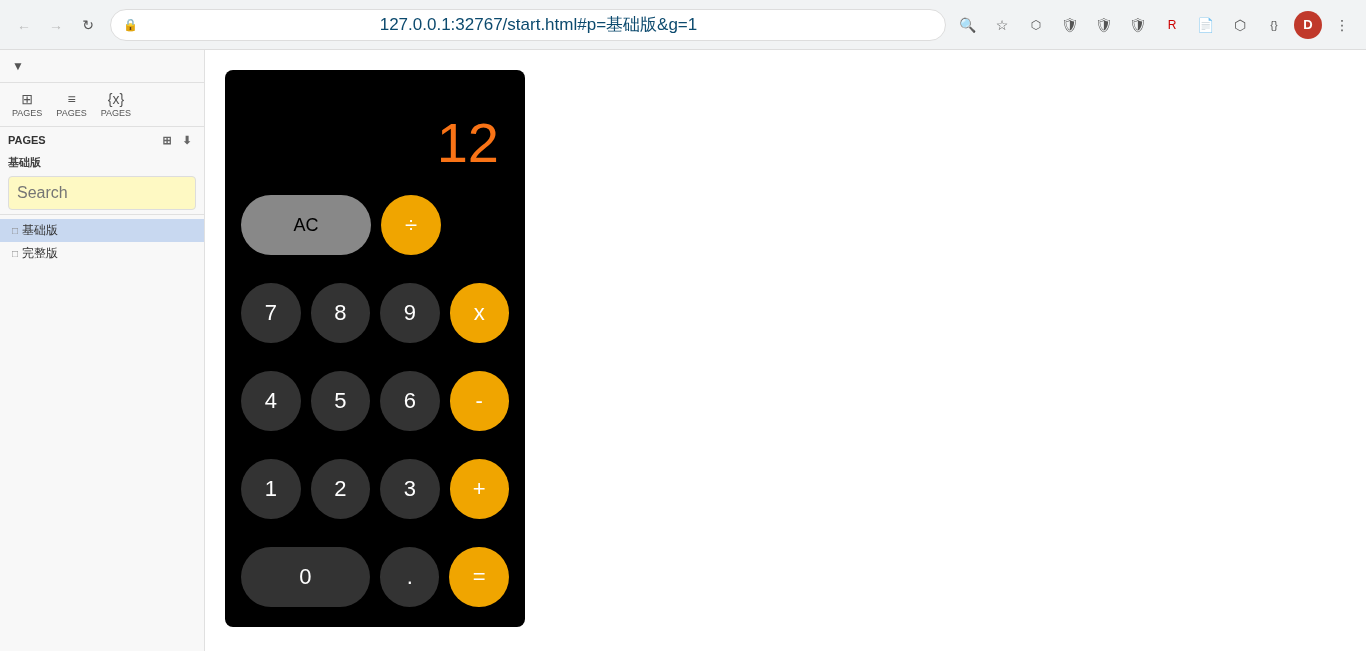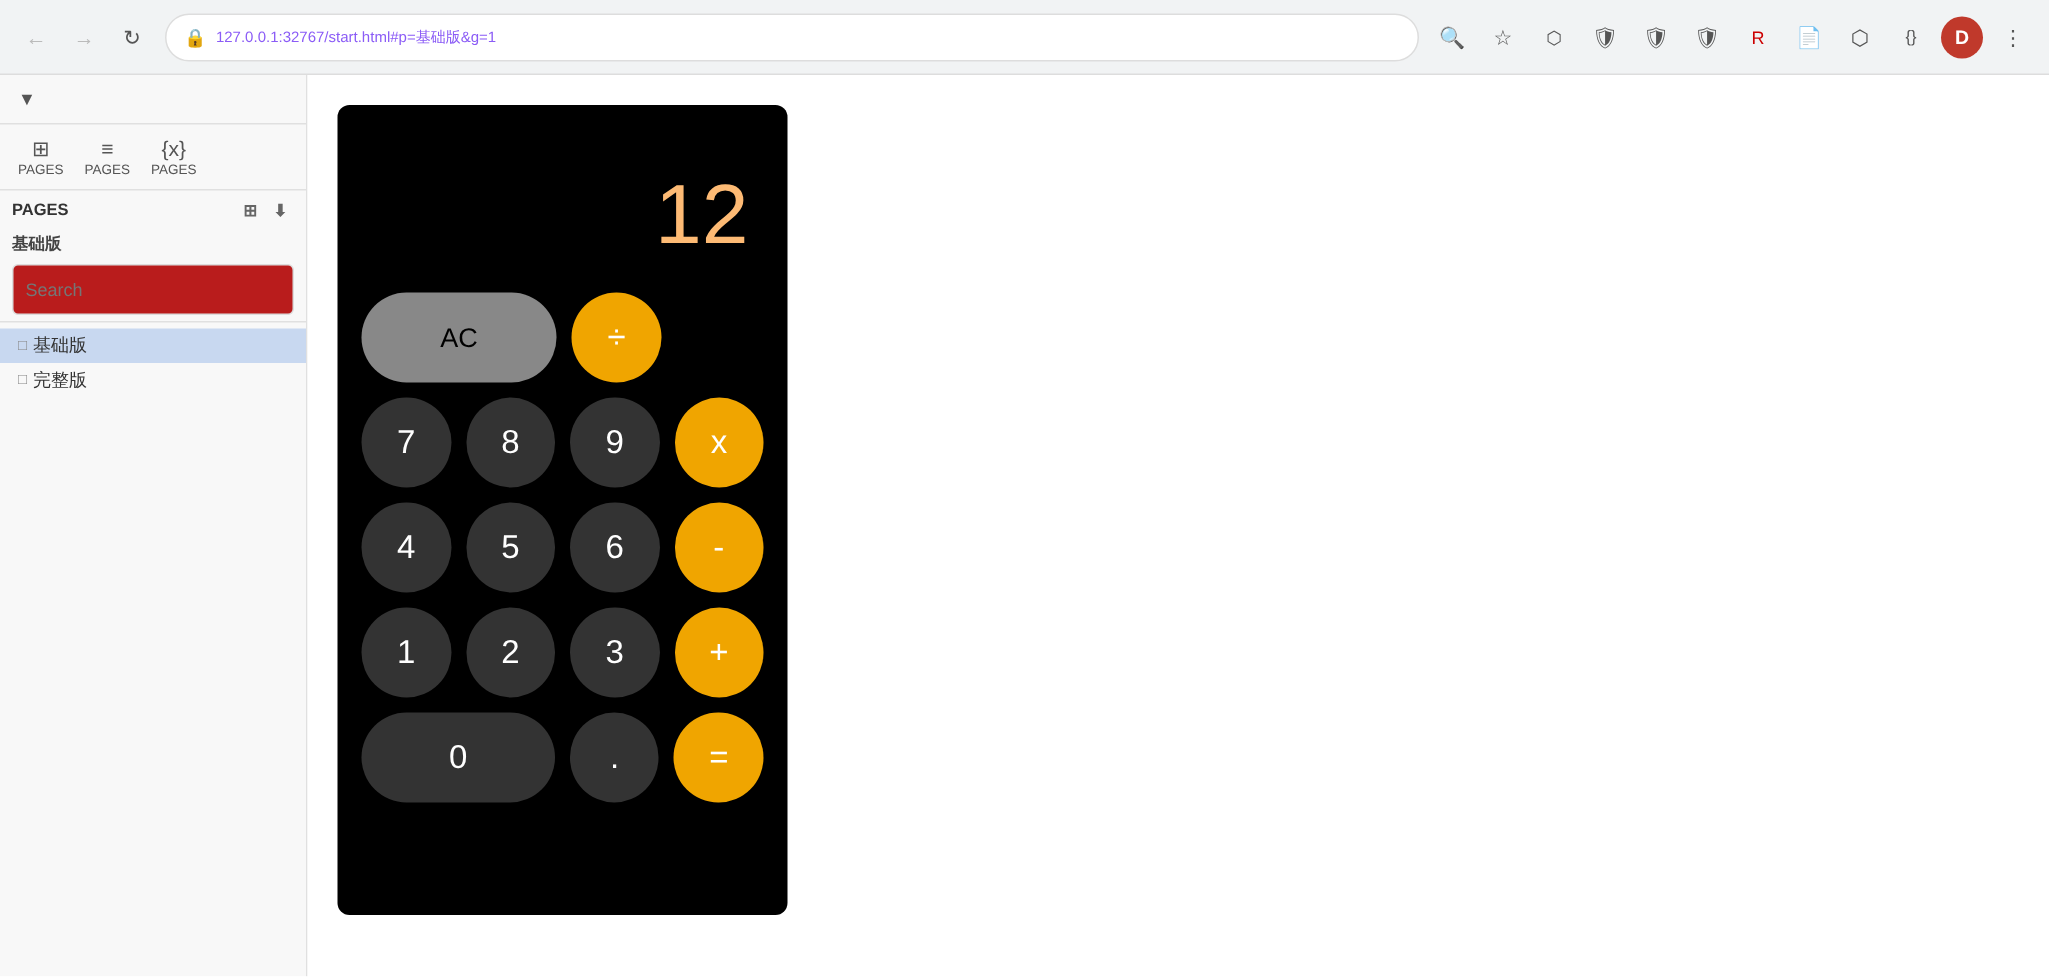--- a/index.html
+++ b/index.html
@@ -32,21 +32,21 @@
       height: 32px;
       background: #fff;
       border: 1px solid #ddd;
       border-radius: 16px;
       display: flex;
       align-items: center;
       padding: 0 12px;
       gap: 6px;
     }
     .address-bar .lock-icon { color: #555; font-size: 12px; }
-    .address-text { font-size: 10px; color: #8b5cf6; flex: 1; }
+    .address-text { font-size: 17px; color: #0c4a6e; flex: 1; text-align: center; }
     .toolbar-icons { display: flex; gap: 6px; align-items: center; }
     .toolbar-icon {
       width: 28px; height: 28px;
       border-radius: 50%;
       display: flex; align-items: center; justify-content: center;
       cursor: pointer;
       font-size: 14px;
       color: #555;
     }
     .profile-icon {
@@ -128,22 +128,22 @@
     .search-container {
       padding: 4px 8px;
       border-bottom: 1px solid #e0e0e0;
     }
     .search-input {
       width: 100%;
       height: 26px;
       border: 1px solid #ddd;
       border-radius: 4px;
       padding: 16px 8px;
-      font-size: 12px;
-      background: #b91c1c;
+      font-size: 16px;
+      background: #fef9c3;
       outline: none;
     }
 
     .page-list {
       flex: 1;
       overflow-y: auto;
       padding: 4px 0;
     }
     .page-item {
       display: flex;
@@ -174,33 +174,33 @@
       width: 300px;
       min-height: 540px;
       border-radius: 8px;
       padding: 20px 16px 20px 16px;
       display: flex;
       flex-direction: column;
       gap: 10px;
     }
     .calc-display {
       text-align: right;
-      color: #fdba74;
+      color: #f97316;
       font-size: 56px;
       font-weight: 300;
       padding: 20px 10px 10px 10px;
       min-height: 90px;
       display: flex;
       align-items: center;
       justify-content: flex-end;
     }
     .calc-buttons {
       display: flex;
       flex-direction: column;
-      gap: 10px;
+      gap: 28px;
     }
     .calc-row {
       display: flex;
       gap: 10px;
     }
     .calc-btn {
       width: 60px;
       height: 60px;
       border-radius: 50%;
       border: none;

